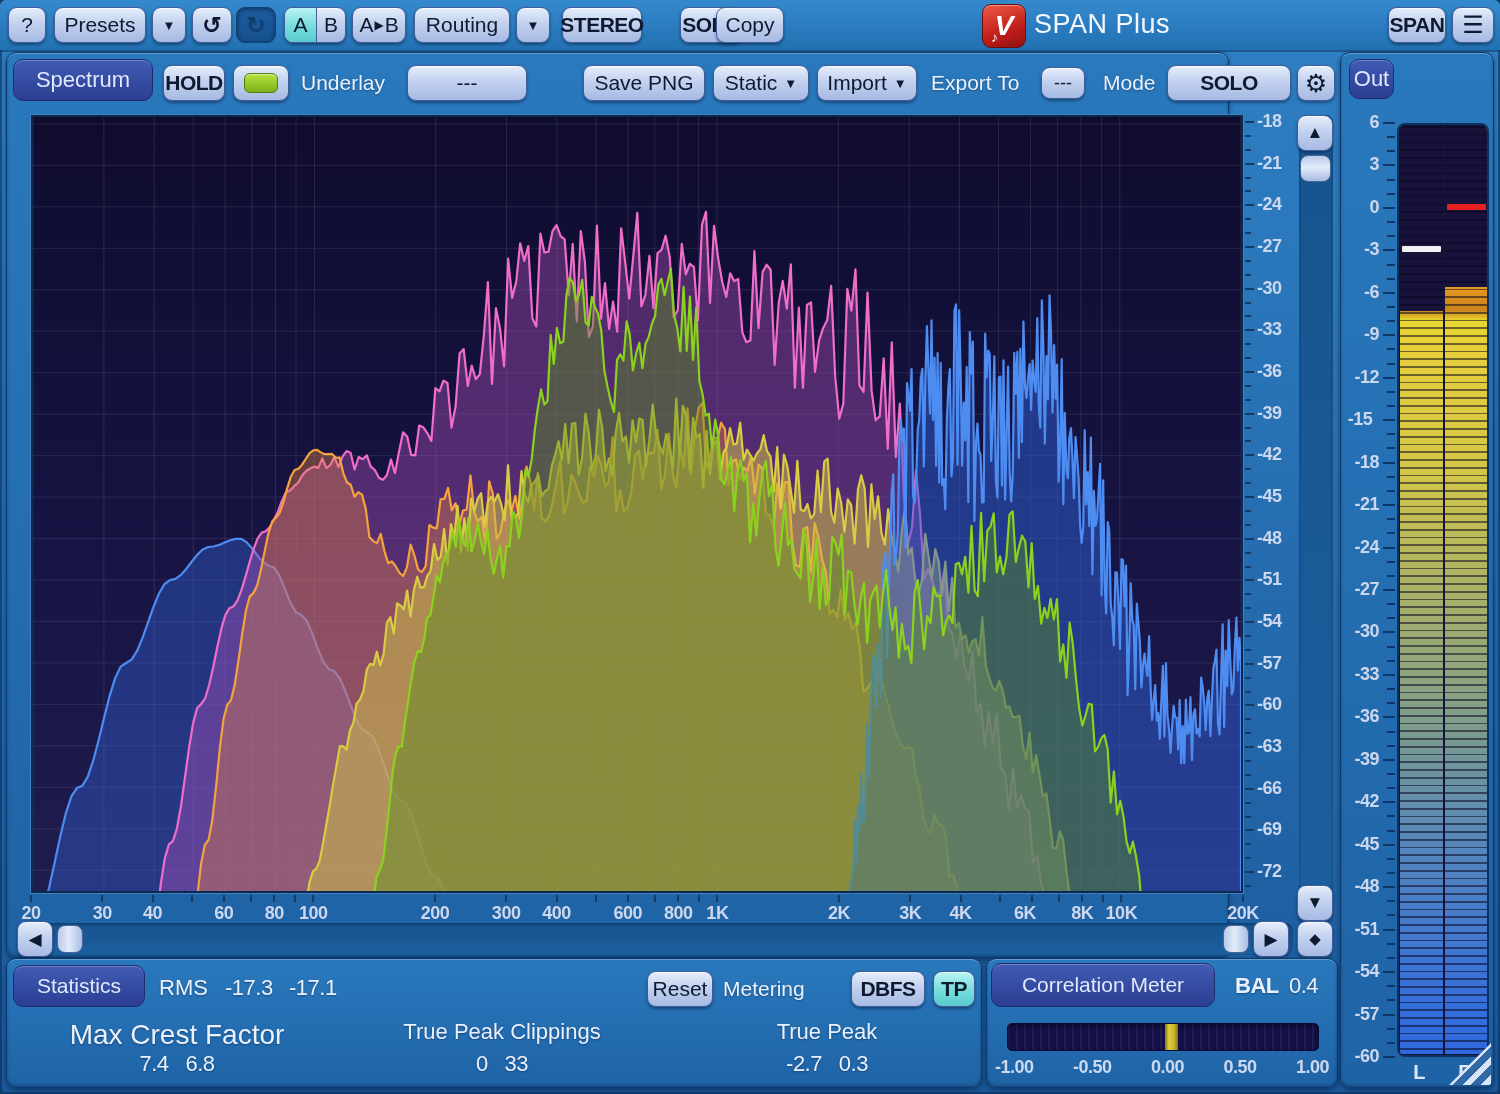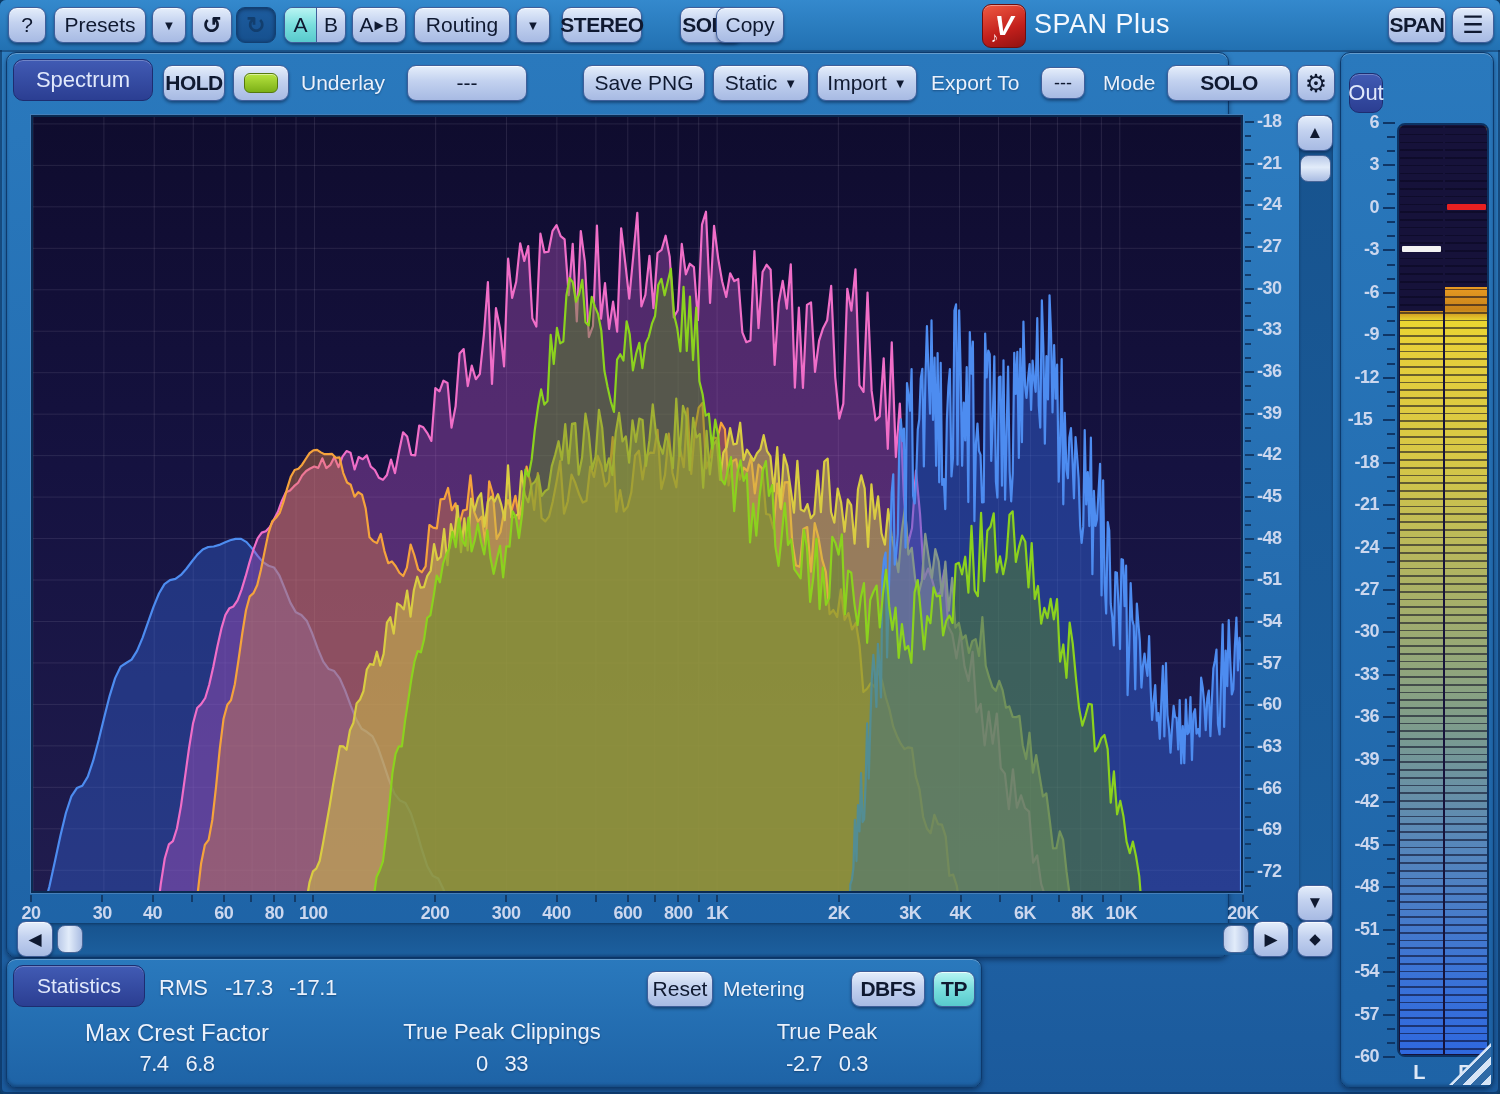--- a/index.html
+++ b/index.html
@@ -353,38 +353,54 @@
       <div class="axis-lbl" style="left: 1114.38px; top: 850px; transform: translateX(-50%);">10K</div>
       <div class="axis-lbl" style="left: 1236px; top: 850px; transform: translateX(-50%);">20K</div>
     </div>
 
   <div class="panel" id="statspanel">
     <div class="tab" style="left:6px;top:6px;width:132px;height:42px;font-size:21px">Statistics</div>
     <div class="lbl" style="left:152px;top:16px;font-size:22px">RMS</div>
     <div class="lbl num" style="left:218px;top:16px;font-size:22px">-17.3</div>
     <div class="lbl num" style="left:282px;top:16px;font-size:22px">-17.1</div>
 
-    <div class="lbl" style="left:60px;top:60px;width:220px;text-align:center;font-size:24px">Max Crest Factor</div>
+    <div class="lbl" style="left:60px;top:60px;width:220px;text-align:center;font-size:28px">Max Crest Factor</div>
     <div class="lbl num" style="left:60px;top:92px;width:220px;text-align:center;font-size:22px"><span>7.4</span>&nbsp;&nbsp;&nbsp;<span>6.8</span></div>
 
     <div class="lbl" style="left:370px;top:60px;width:250px;text-align:center;font-size:22px">True Peak Clippings</div>
     <div class="lbl num" style="left:370px;top:92px;width:250px;text-align:center;font-size:22px"><span>0</span>&nbsp;&nbsp;&nbsp;<span>33</span></div>
 
     <div class="btn" style="left:640px;top:12px;width:66px">Reset</div>
     <div class="lbl" style="left:716px;top:18px">Metering</div>
     <div class="btn cond" style="left:844px;top:12px;width:74px">DBFS</div>
     <div class="btn cy cond" style="left:926px;top:12px;width:42px">TP</div>
 
     <div class="lbl" style="left:730px;top:60px;width:180px;text-align:center;font-size:22px">True Peak</div>
     <div class="lbl num" style="left:730px;top:92px;width:180px;text-align:center;font-size:22px"><span>-2.7</span>&nbsp;&nbsp;&nbsp;<span>0.3</span></div>
   </div>
 
+  <div class="panel" id="corrpanel">
+    <div class="tab" style="left:4px;top:4px;width:224px;height:44px;font-size:21px">Correlation Meter</div>
+    <div class="lbl cond" style="left:248px;top:14px;font-size:22px">BAL</div>
+    <div class="lbl num" style="left:302px;top:14px;font-size:22px">0.4</div>
+    <div id="corrbar">
+      <div class="hatch"></div>
+      <div id="corrmarker" style="left: 156.75px;"></div>
+    </div>
+    <div class="corr-scale">
+        <span>-1.00</span>
+        <span>-0.50</span>
+        <span>0.00</span>
+        <span>0.50</span>
+        <span>1.00</span>
+      </div>
+  </div>
 
   <div class="panel" id="meterpanel">
-    <div class="tab" style="left:8px;top:20px;width:34px;height:40px">Out</div>
+    <div class="tab" style="left:8px;top:6px;width:45px;height:40px">Out</div>
     <div id="meter-scale"></div>
     <div id="meterwell">
         <div class="mbar" style="left: 1px;">
           <div class="mgrad"></div>
           <div class="mcover" style="height: 185.385px;"></div>
           <div class="mseg"></div>
           <div class="mpeak" style="top: 120.118px; background: rgb(242, 242, 242);"></div>
         </div>
         <div class="mbar" style="left: 46px;">
           <div class="mgrad"></div>

